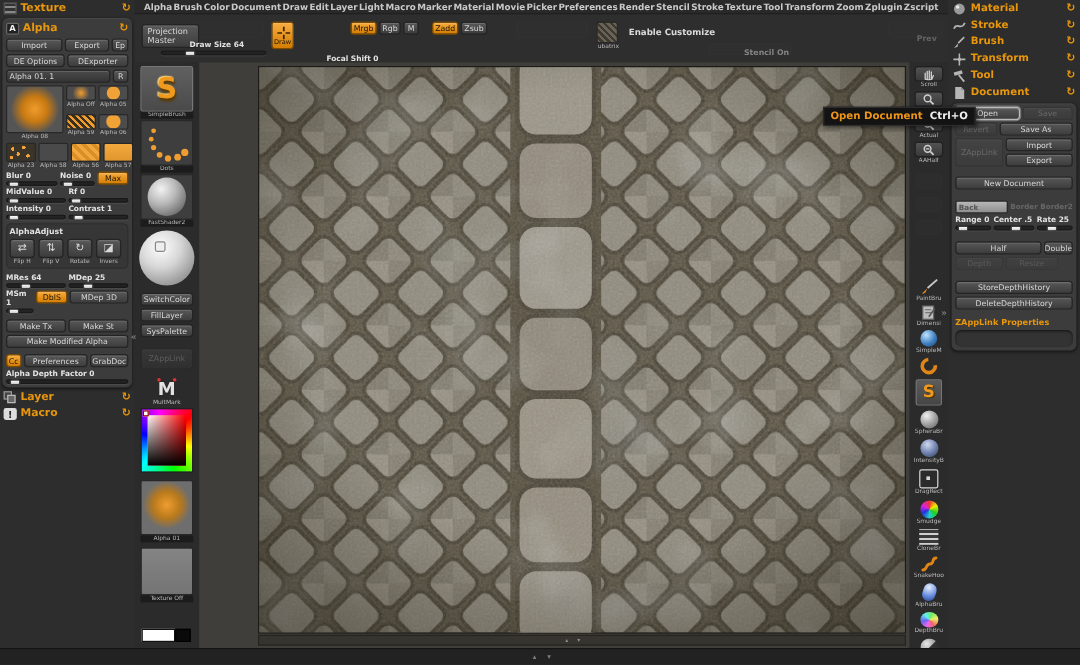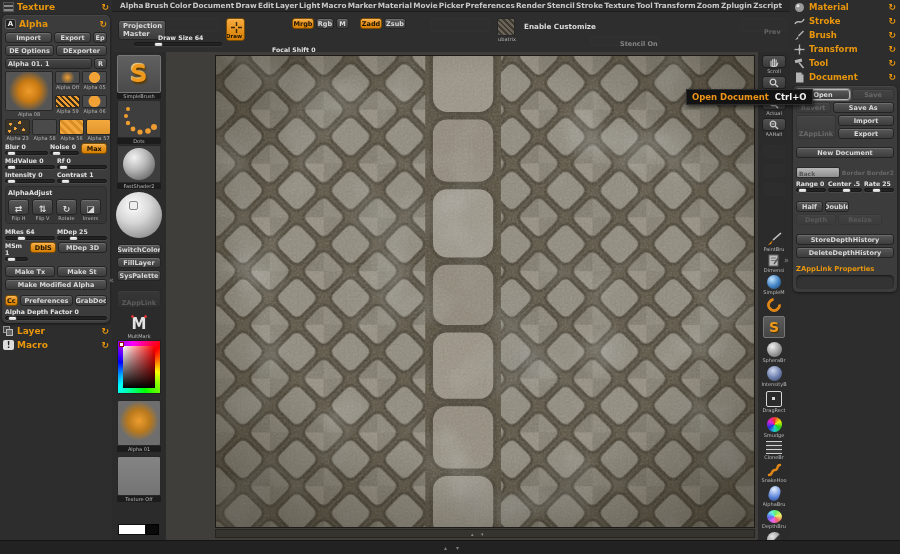--- a/index.html
+++ b/index.html
@@ -5,24 +5,24 @@
   * { box-sizing: border-box; }
   html,body { margin:0; padding:0; }
   body {
     width:900px; height:554px; position:relative; overflow:hidden;
     background:#2e2e2e; font-family:"DejaVu Sans",sans-serif; color:#ccc;
   }
   .abs { position:absolute; }
 
   
   .zb {
-    display:flex; align-items:flex-end; justify-content:center;
+    display:flex; align-items:center; justify-content:center;
     background:linear-gradient(#585858,#3d3d3d); border:1px solid #242424;
     border-radius:3px; box-shadow:inset 0 1px 0 rgba(255,255,255,.14);
-    color:#d8d8d8; font-size:6.5px; font-weight:bold; height:11px;
+    color:#d8d8d8; font-size:6.5px; font-weight:normal; height:11px;
     white-space:nowrap; overflow:hidden; padding:0 2px;
   }
   .zb.orange { background:linear-gradient(#f8ac40,#d37d02); color:#1d1405; border-color:#7c4c00; }
   .zb.dim { opacity:.28; }
   .zb.focus { border-color:#b9b9b9; box-shadow:0 0 0 1px #777, inset 0 1px 0 rgba(255,255,255,.2); }
   .row { display:flex; gap:2px; margin-top:2px; }
   .slider { position:relative; font-size:6.2px; font-weight:bold; color:#e3e3e3; line-height:7px; }
   .slider .trk { height:4px; background:#232323; border:1px solid #191919; border-radius:2px;
     box-shadow:0 1px 0 rgba(255,255,255,.07); position:relative; margin-top:1px; }
   .slider .hnd { position:absolute; top:-1px; width:9px; height:5px;
@@ -787,21 +787,21 @@
           </div>
       </div>
       <div class="slider" style="width:30px">
         <span>Rate 25</span><div class="trk">
             <div class="hnd" style="left:26%"></div>
           </div>
       </div>
     </div>
 
     <div class="row" style="margin-top:9px">
-      <div class="zb" style="width:27px">
+      <div class="zb" style="width:72px">
           <span>Half</span>
         </div>
       <div class="zb" style="width:24px">
           <span>Double</span>
         </div>
     </div>
     <div class="row" style="opacity:.18">
       <div class="zb" style="width:40px">
           <span>Depth</span>
         </div>

